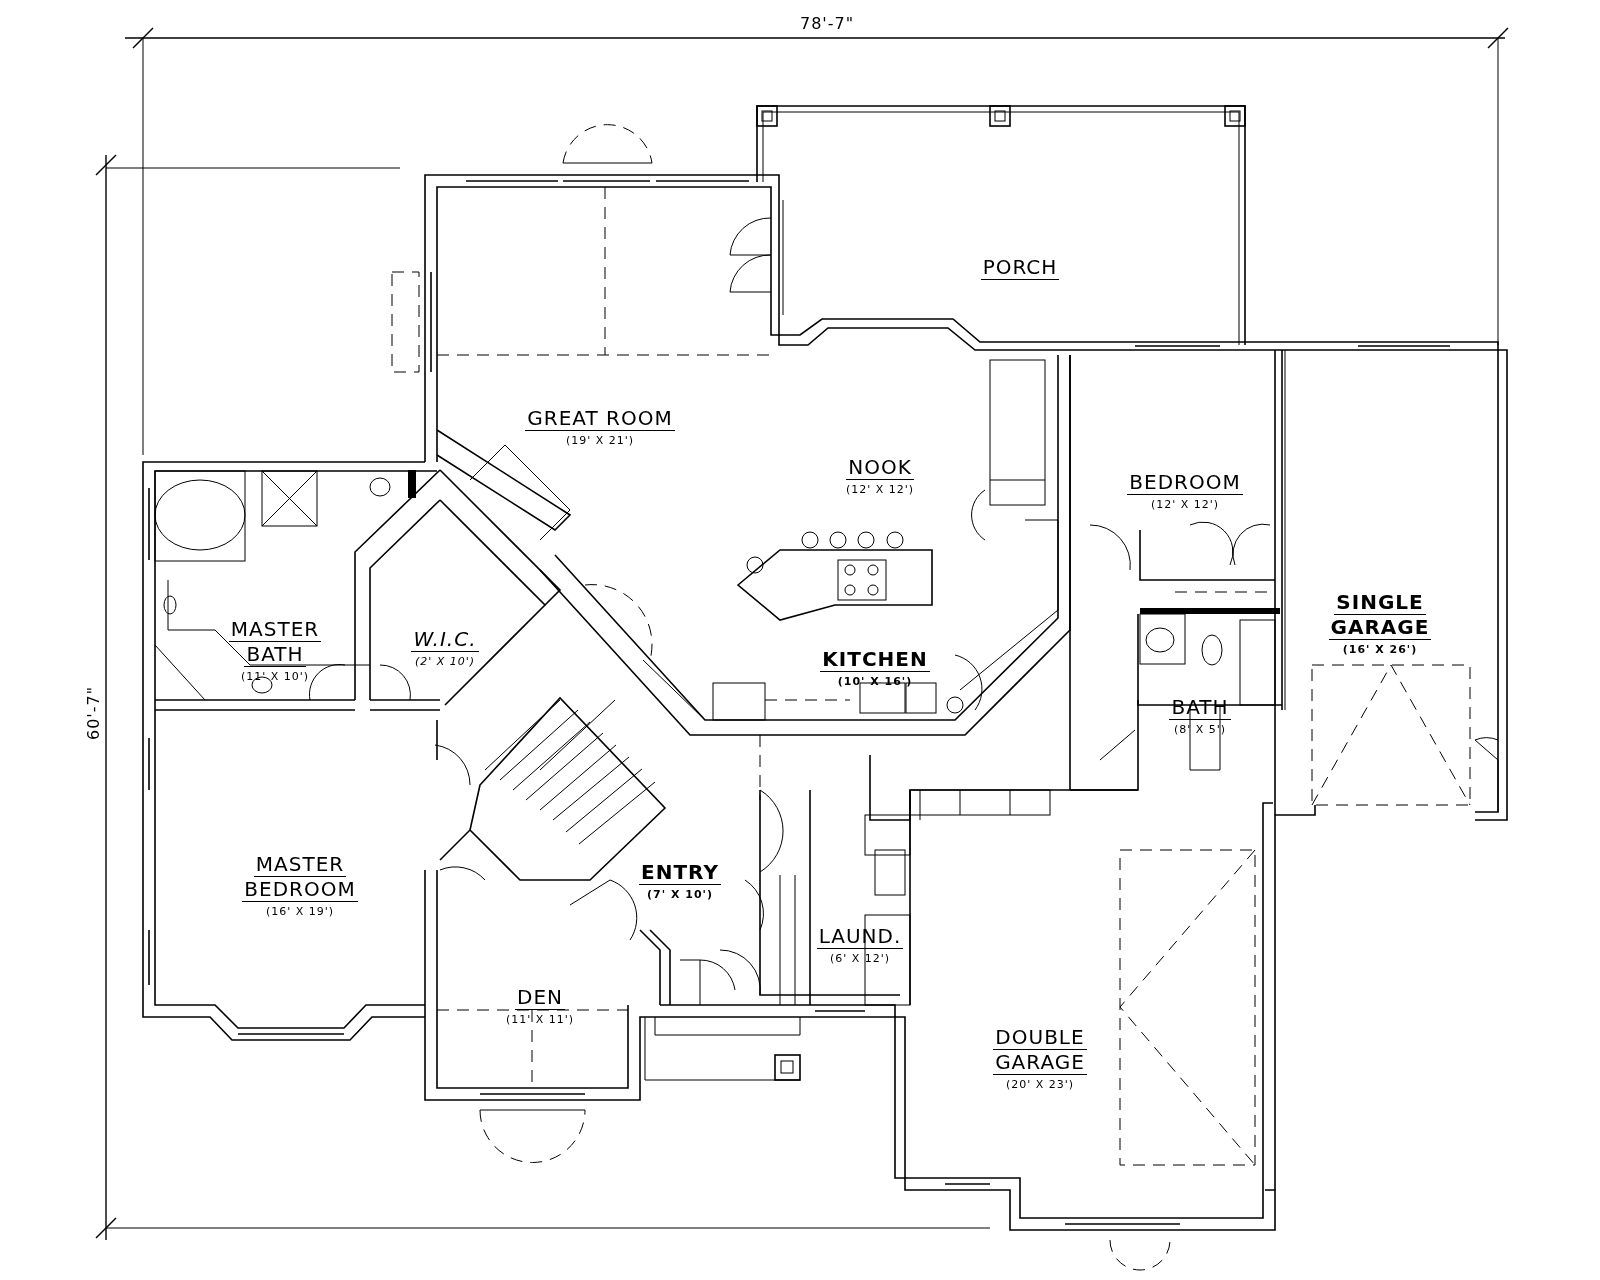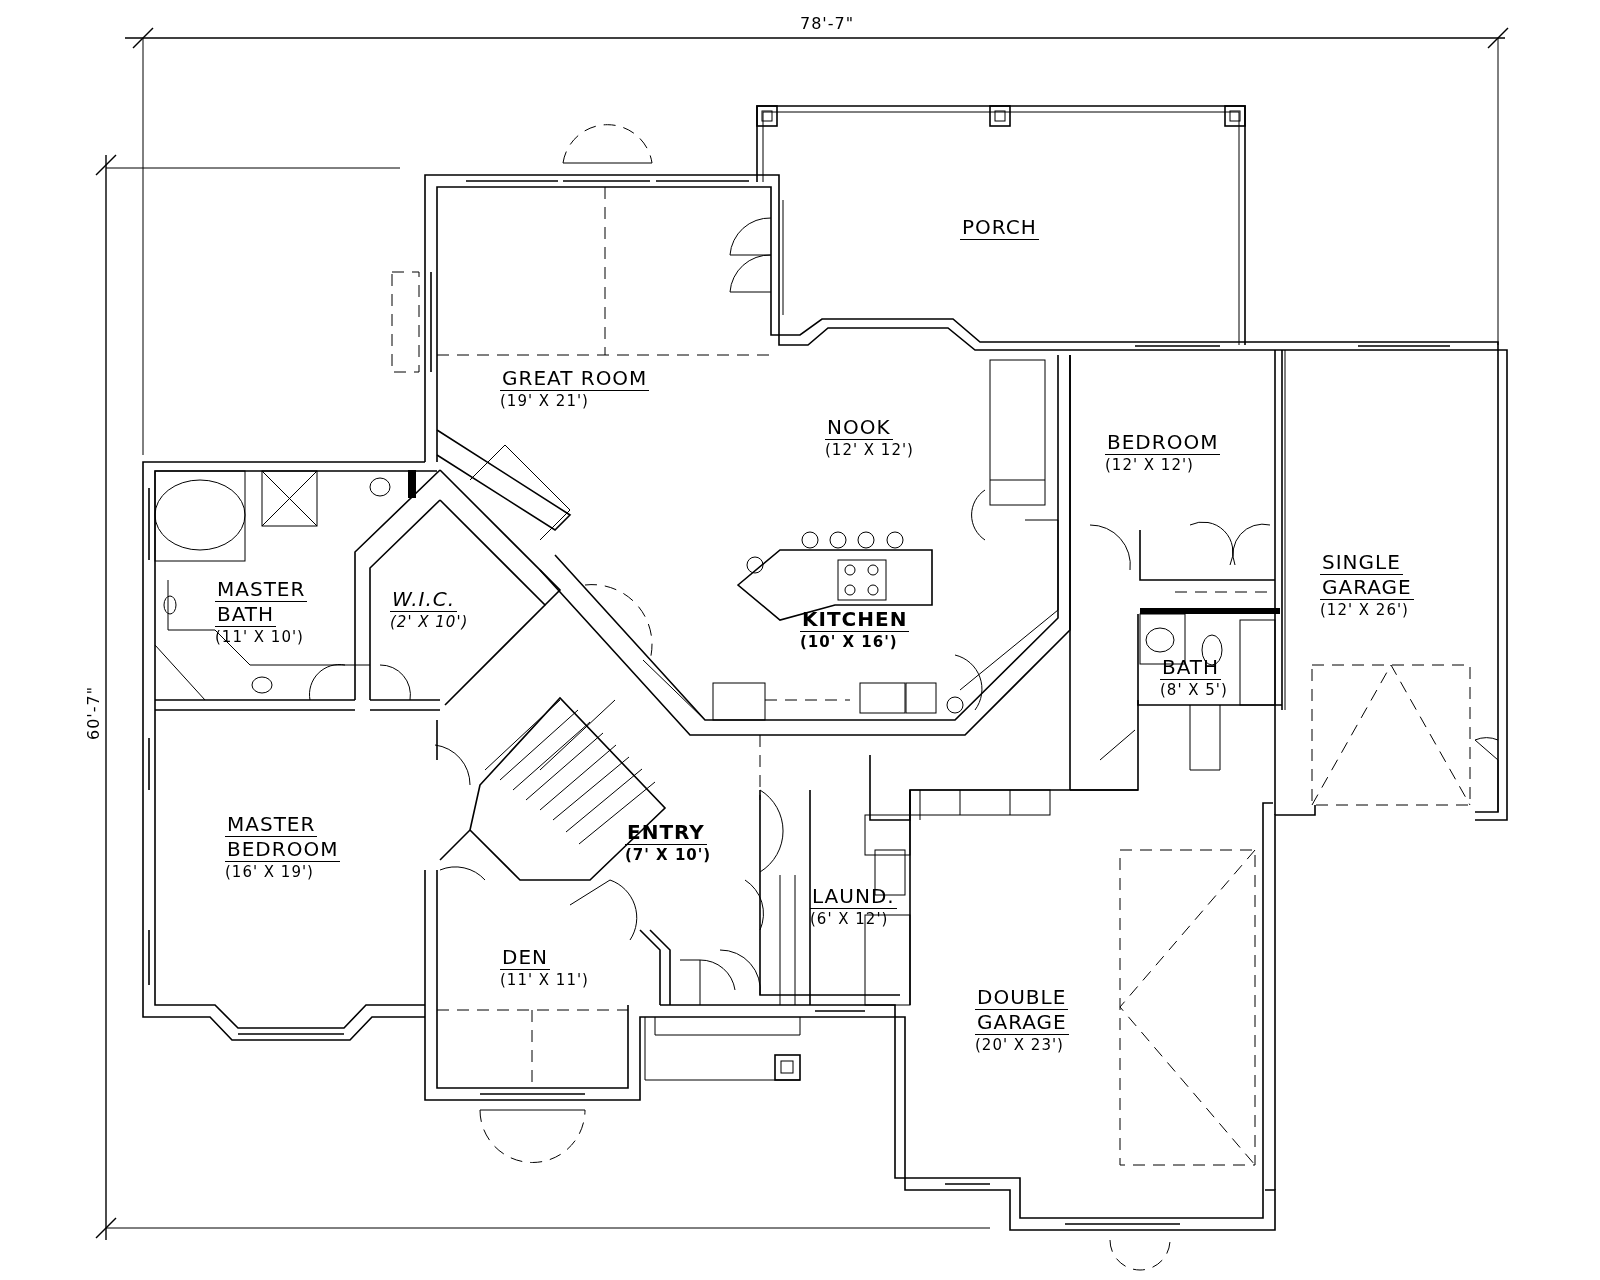--- a/index.html
+++ b/index.html
@@ -4,23 +4,23 @@
 <style>
   html, body { margin:0; padding:0; background:#ffffff; }
   body { width:1600px; height:1280px; position:relative; overflow:hidden; font-family:"DejaVu Sans", sans-serif; }
   svg#plan { position:absolute; left:0; top:0; }
   .w { fill:none; stroke:#000; stroke-width:1.6; }
   .wt { fill:none; stroke:#000; stroke-width:1; }
   .dash { fill:none; stroke:#000; stroke-width:1; stroke-dasharray:12 8; }
   .dim { fill:none; stroke:#000; stroke-width:1.4; }
   .fx { fill:none; stroke:#000; stroke-width:1; }
   .solid { fill:#000; stroke:none; }
-  .lbl { position:absolute; text-align:left; color:#000; font-family:"DejaVu Sans", sans-serif; letter-spacing:1px; }
+  .lbl { position:absolute; text-align:center; color:#000; font-family:"DejaVu Sans", sans-serif; letter-spacing:1px;margin-top:40px; }
   .lbl .name { display:inline-block; font-size:20px; line-height:24px; border-bottom:1.5px solid #000; padding:0 2px; white-space:nowrap; }
-  .lbl .size { display:block; font-size:15px; line-height:16px; margin-top:2px; white-space:nowrap; }
+  .lbl .size { display:block; font-size:11px; line-height:16px; margin-top:2px; white-space:nowrap; }
   .dimtxt { position:absolute; font-size:16px; color:#000; letter-spacing:1px; }
 </style>
 </head>
 <body>
 
 <svg id="plan" width="1600" height="1280" viewBox="0 0 1600 1280">
 
   <g>
     <line class="dim" x1="125" y1="38" x2="1505" y2="38"></line>
     <line class="dim" x1="133" y1="48" x2="153" y2="28"></line>
@@ -257,24 +257,24 @@
 <div class="lbl" style="left:1105px; top:430px; width:160px;">
   <span class="name">BEDROOM</span>
   <span class="size">(12' X 12')</span>
 </div>
 
 <div class="lbl" style="left:1160px; top:655px; width:80px;">
   <span class="name">BATH</span>
   <span class="size">(8' X 5')</span>
 </div>
 
-<div class="lbl" style="left:1320px; top:550px; width:120px;">
+<div class="lbl" style="left:1320px; top:550px; width:120px;font-weight:bold;">
   <span class="name">SINGLE</span><br>
   <span class="name">GARAGE</span>
-  <span class="size">(12' X 26')</span>
+  <span class="size">(16' X 26')</span>
 </div>
 
 <div class="lbl" style="left:215px; top:577px; width:120px;">
   <span class="name">MASTER</span><br>
   <span class="name">BATH</span>
   <span class="size">(11' X 10')</span>
 </div>
 
 <div class="lbl" style="left:390px; top:587px; width:110px;font-style:italic;">
   <span class="name">W.I.C.</span>

